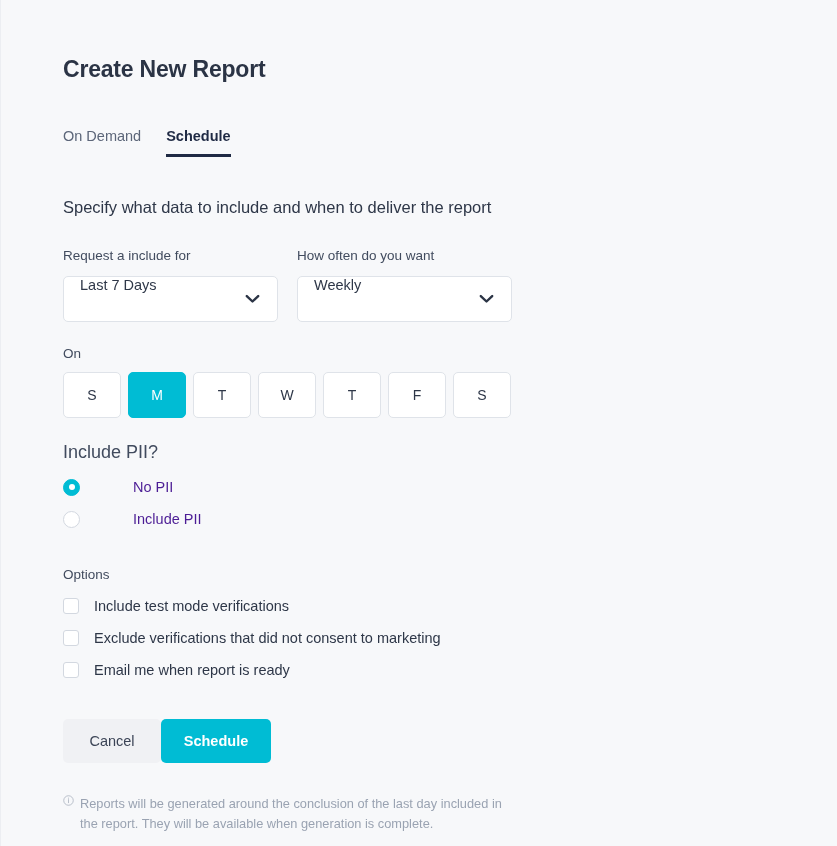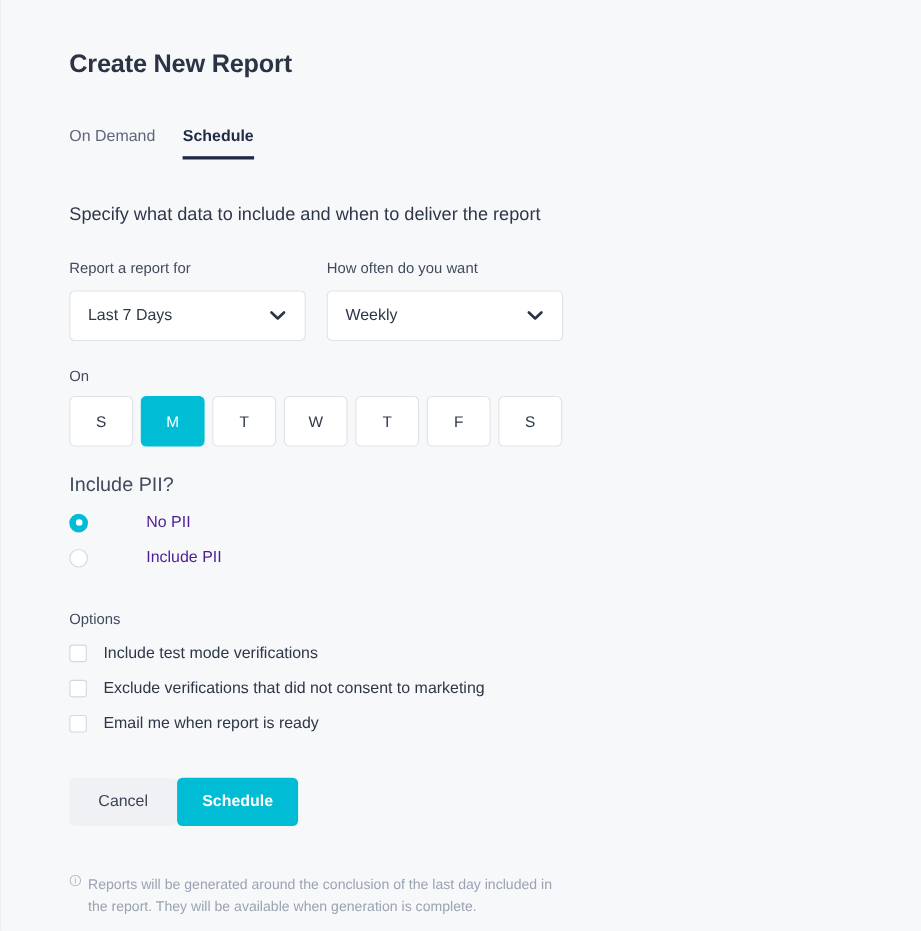--- a/index.html
+++ b/index.html
@@ -18,21 +18,21 @@
   }
   .edge-left {
     position: absolute;
     left: 0; top: 0; bottom: 0;
     width: 1px;
     background: #eceef2;
   }
   .page {
     position: absolute;
     left: 63px;
-    top: 4px;
+    top: 16px;
     width: 720px;
   }
   .page-title {
     font-size: 23px;
     font-weight: 700;
     color: #2b3445;
     letter-spacing: -0.2px;
     margin-top: 40px;
     line-height: 1.2;
   }
@@ -73,21 +73,20 @@
     margin-bottom: 11px;
     line-height: 1.2;
   }
   .select {
     position: relative;
     height: 46px;
     background: #ffffff;
     border: 1px solid #dfe3e9;
     border-radius: 5px;
     display: flex;
-    align-items: center;
     padding: 0 16px;
     font-size: 14.5px;
     color: #2e3748;
     cursor: pointer;
   }
   .select .chev {
     position: absolute;
     right: 17px;
     top: 50%;
     transform: translateY(-50%);
@@ -236,21 +235,21 @@
 
   <div class="tabs">
     <div class="tab">On Demand</div>
     <div class="tab active">Schedule</div>
   </div>
 
   <div class="subtitle">Specify what data to include and when to deliver the report</div>
 
   <div class="field-row">
     <div class="field">
-      <div class="field-label">Report a report for</div>
+      <div class="field-label">Request a include for</div>
       <div class="select">
         <span>Last 7 Days</span>
         <span class="chev">
           <svg width="15" height="9" viewBox="0 0 15 9">
               <path d="M1.8 1.6 L7.5 7 L13.2 1.6" fill="none" stroke="#2b3445" stroke-width="2.4" stroke-linecap="round" stroke-linejoin="round"></path>
             </svg>
         </span>
       </div>
     </div>
     <div class="field">

